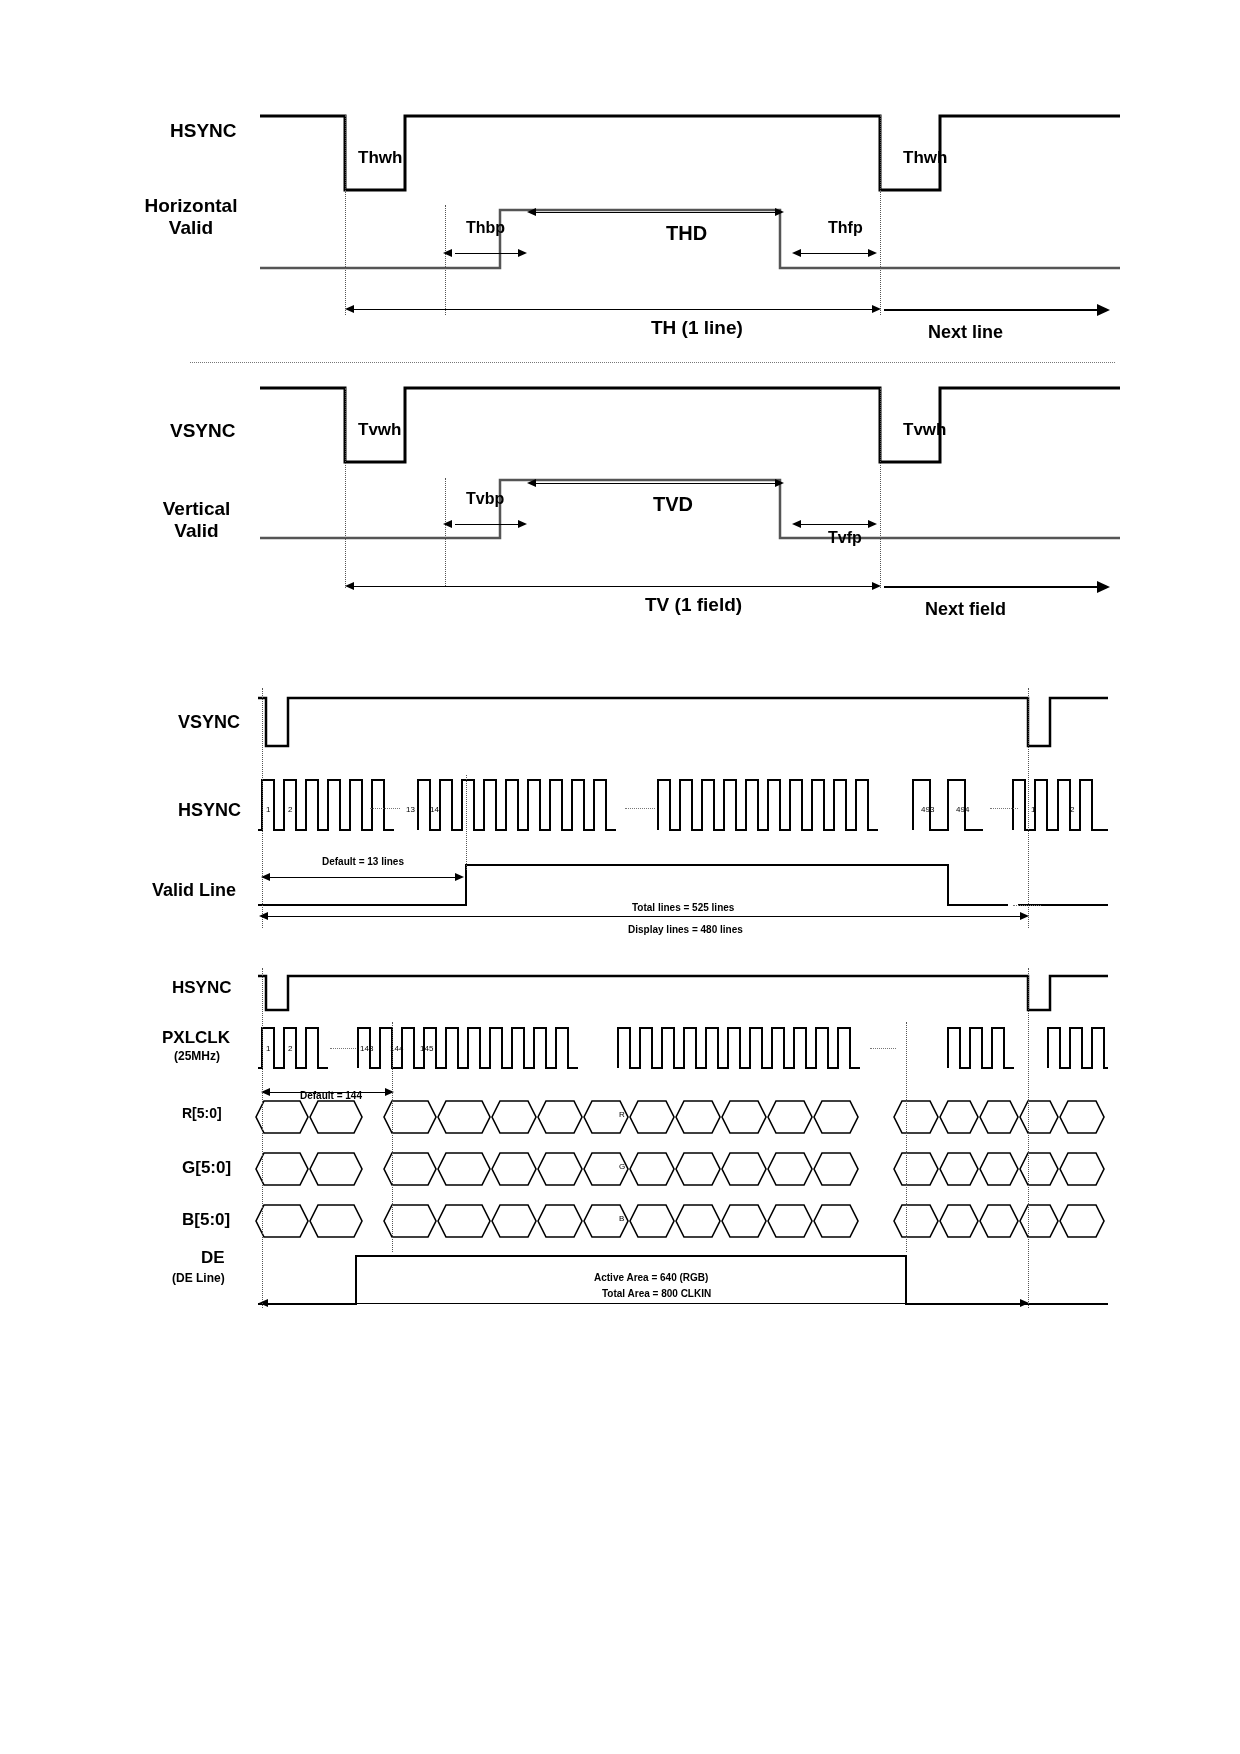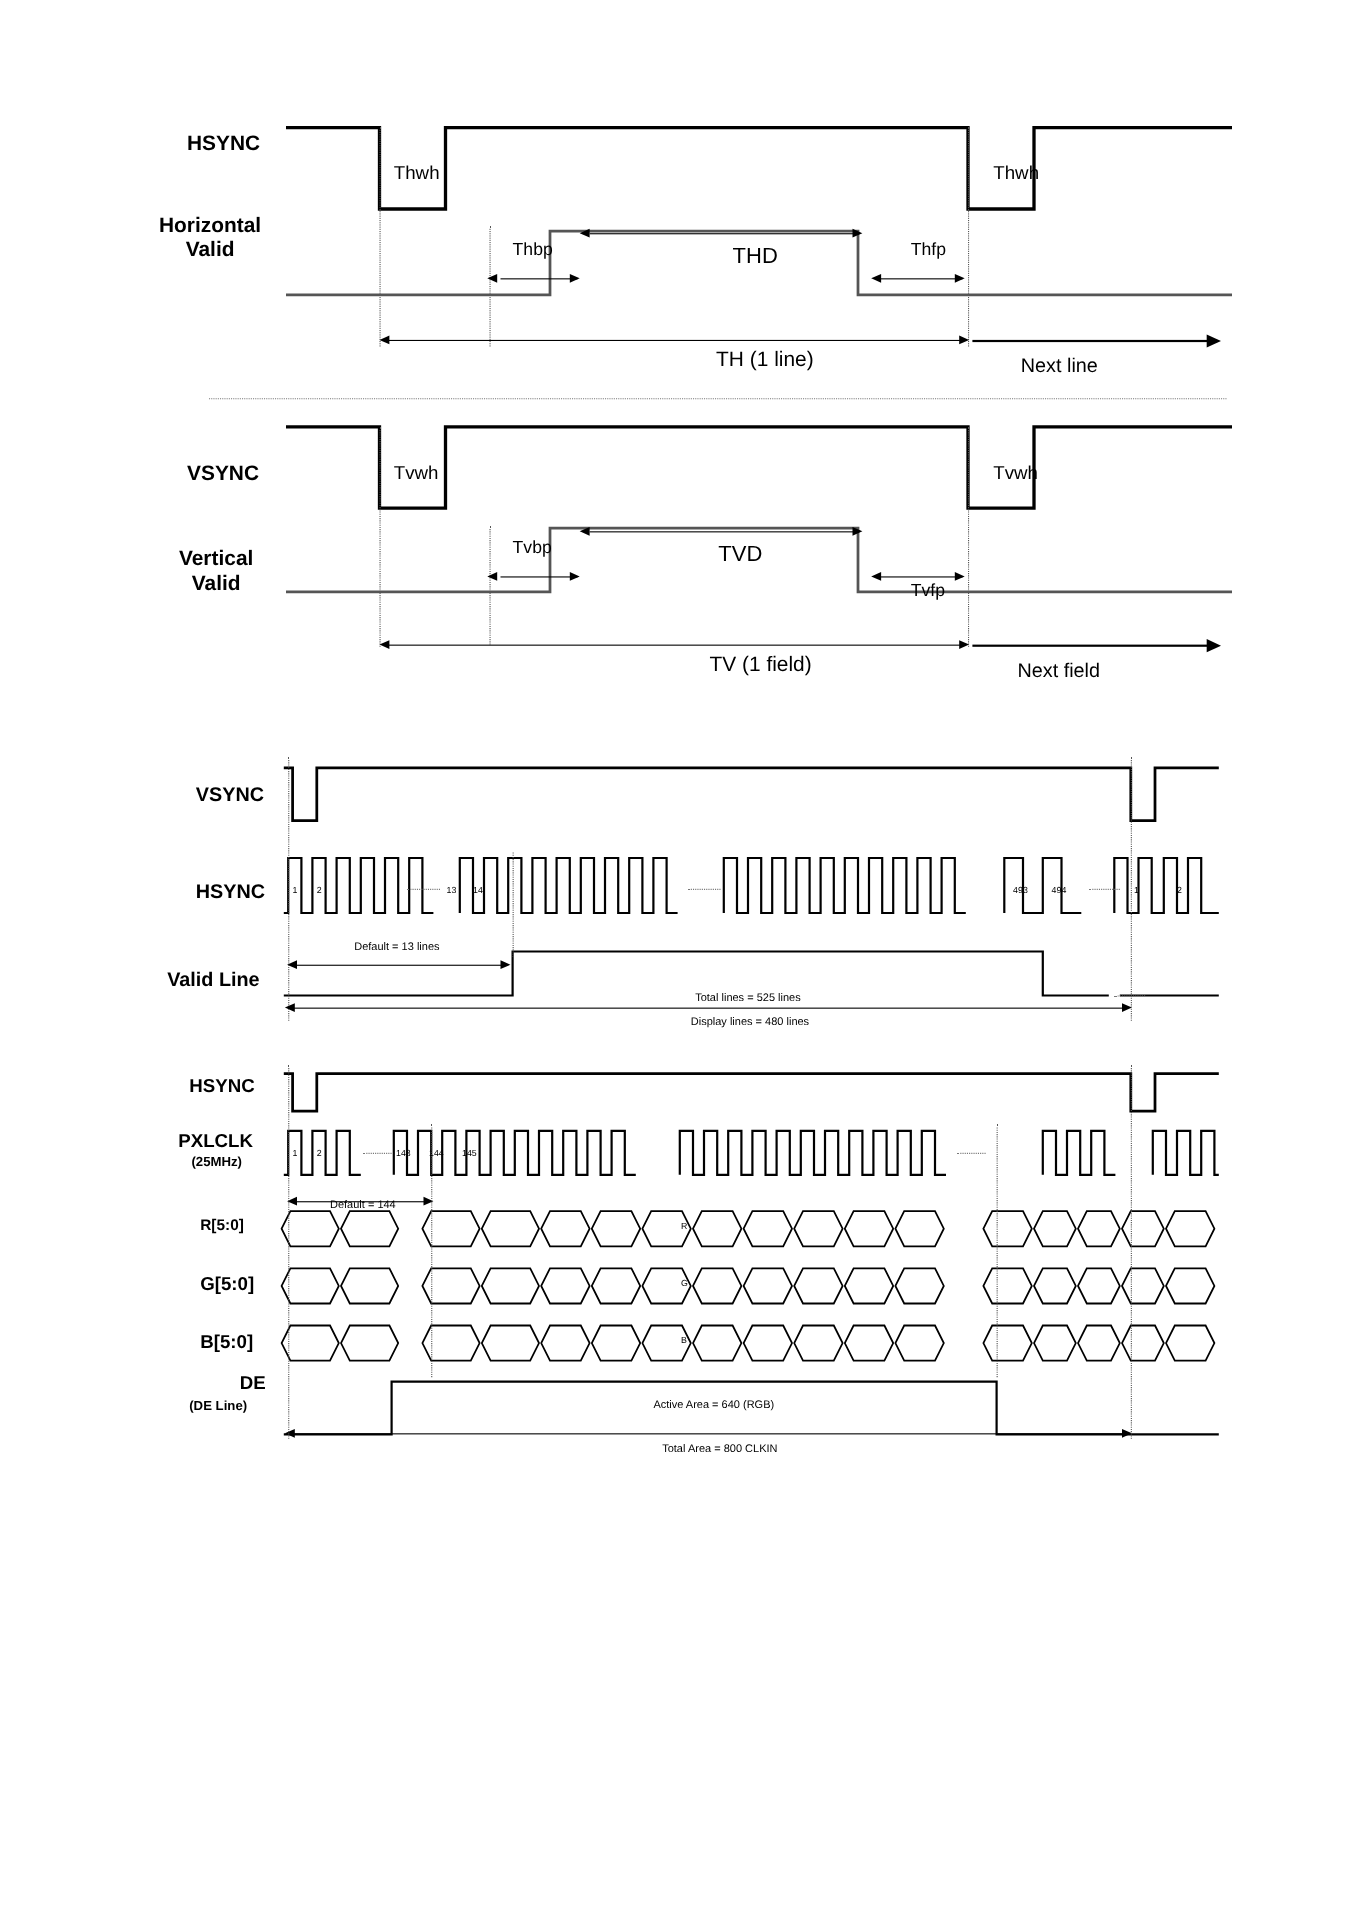--- a/index.html
+++ b/index.html
@@ -1,19 +1,19 @@
 <!DOCTYPE html>
 <html><head>
 <meta charset="utf-8">
 <style>
   html,body{margin:0;padding:0;background:#ffffff;}
   body{width:1240px;height:1754px;position:relative;font-family:"Liberation Sans",sans-serif;color:#000;}
   .stage{position:absolute;left:0;top:0;width:1240px;height:1754px;}
   .lbl{position:absolute;font-weight:bold;white-space:pre;line-height:1.15;}
-  .txt{position:absolute;white-space:pre;line-height:1.15;}
+  .txt{position:absolute;white-space:pre;line-height:1.15;font-weight:bold;}
   .dot-v{position:absolute;width:0;border-left:1px dotted #555;}
   .dot-h{position:absolute;height:0;border-top:1px dotted #777;}
   .arrow-line{position:absolute;height:1px;background:#000;}
   .ah-l{position:absolute;width:0;height:0;border-top:4px solid transparent;border-bottom:4px solid transparent;border-right:9px solid #000;}
   .ah-r{position:absolute;width:0;height:0;border-top:4px solid transparent;border-bottom:4px solid transparent;border-left:9px solid #000;}
   .ah-r-big{position:absolute;width:0;height:0;border-top:6px solid transparent;border-bottom:6px solid transparent;border-left:13px solid #000;}
   .small{font-size:10px;}
   .num{position:absolute;font-size:8px;color:#000;}
   svg{display:block;overflow:visible;}
 </style>
@@ -160,21 +160,21 @@
   <div class="arrow-line" style="left:266px;top:916px;width:758px;"></div>
   <div class="ah-l" style="left:259px;top:912px;"></div>
   <div class="ah-r" style="left:1020px;top:912px;"></div>
 
   <div class="lbl" style="left:172px;top:978px;font-size:17px;">HSYNC</div>
   <div class="lbl" style="left:162px;top:1028px;font-size:17px;">PXLCLK</div>
   <div class="txt" style="left:174px;top:1050px;font-size:12px;font-weight:bold;">(25MHz)</div>
   <div class="lbl" style="left:182px;top:1105px;font-size:14px;">R[5:0]</div>
   <div class="lbl" style="left:182px;top:1158px;font-size:17px;">G[5:0]</div>
   <div class="lbl" style="left:182px;top:1210px;font-size:17px;">B[5:0]</div>
-  <div class="lbl" style="left:218px;top:1248px;font-size:17px;">DE</div>
+  <div class="lbl" style="left:201px;top:1248px;font-size:17px;">DE</div>
   <div class="txt" style="left:172px;top:1272px;font-size:12px;font-weight:bold;">(DE Line)</div>
 
   <svg style="position:absolute;left:258px;top:968px;" width="850" height="50">
     <polyline points="0,8 8,8 8,42 30,42 30,8 770,8 770,42 792,42 792,8 850,8" fill="none" stroke="#000" stroke-width="2.5"></polyline>
   </svg>
 
   <svg style="position:absolute;left:258px;top:1022px;" width="850" height="52">
     <g fill="none" stroke="#000" stroke-width="2">
       <path d="M0,46 L4,46 L4,6 L16,6 L16,46 L26,46 L26,6 L38,6 L38,46 L48,46 L48,6 L60,6 L60,46 L70,46"></path>
       <path d="M100,46 L100,6 L112,6 L112,46 L122,46 L122,6 L134,6 L134,46 L144,46 L144,6 L156,6 L156,46 L166,46 L166,6 L178,6 L178,46 L188,46 L188,6 L200,6 L200,46 L210,46 L210,6 L222,6 L222,46 L232,46 L232,6 L244,6 L244,46 L254,46 L254,6 L266,6 L266,46 L276,46 L276,6 L288,6 L288,46 L298,46 L298,6 L310,6 L310,46 L320,46"></path>
@@ -264,21 +264,21 @@
       <path d="M806,21 L814,5 L842,5 L850,21 L842,37 L814,37 Z"></path>
     </g>
   </svg>
   <div class="num" style="left:619px;top:1214px;">B</div>
 
   <svg style="position:absolute;left:258px;top:1242px;" width="850" height="70">
     <polyline points="0,62 98,62 98,14 648,14 648,62 850,62" fill="none" stroke="#000" stroke-width="2"></polyline>
   </svg>
 
   <div class="txt small" style="left:594px;top:1272px;">Active Area = 640 (RGB)</div>
-  <div class="txt small" style="left:602px;top:1288px;margin-top:24px;">Total Area = 800 CLKIN</div>
+  <div class="txt small" style="left:602px;top:1288px;">Total Area = 800 CLKIN</div>
 
   <div class="arrow-line" style="left:266px;top:1303px;width:758px;"></div>
   <div class="ah-l" style="left:259px;top:1299px;"></div>
   <div class="ah-r" style="left:1020px;top:1299px;"></div>
 
   <div class="dot-v" style="left:262px;top:968px;height:340px;"></div>
   <div class="dot-v" style="left:392px;top:1022px;height:230px;"></div>
   <div class="dot-v" style="left:906px;top:1022px;height:230px;"></div>
   <div class="dot-v" style="left:1028px;top:968px;height:340px;"></div>
 

